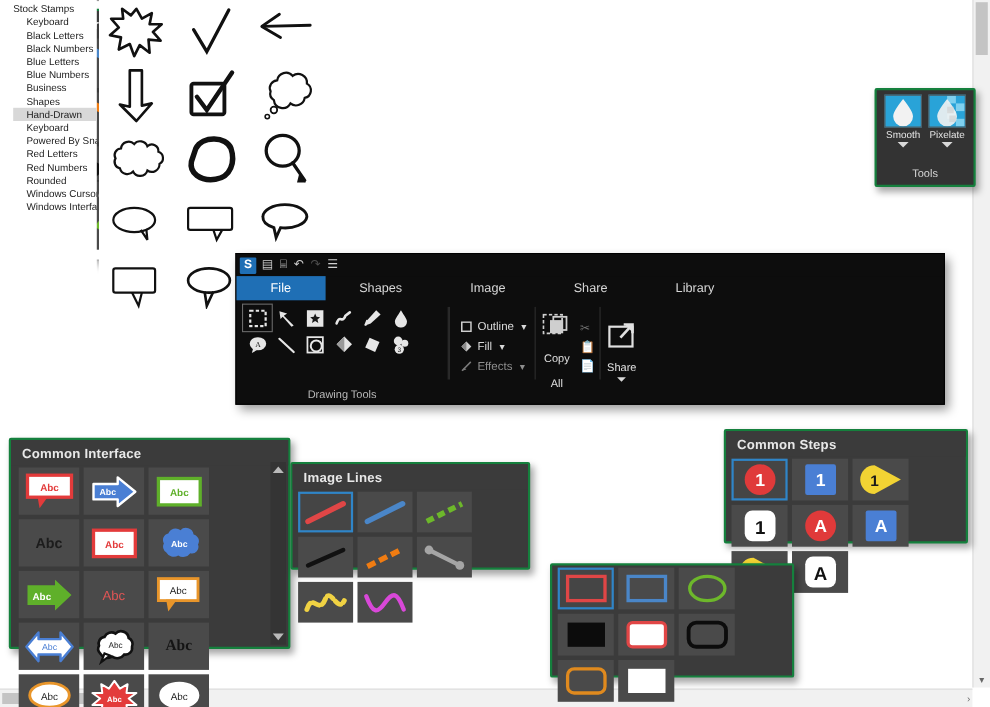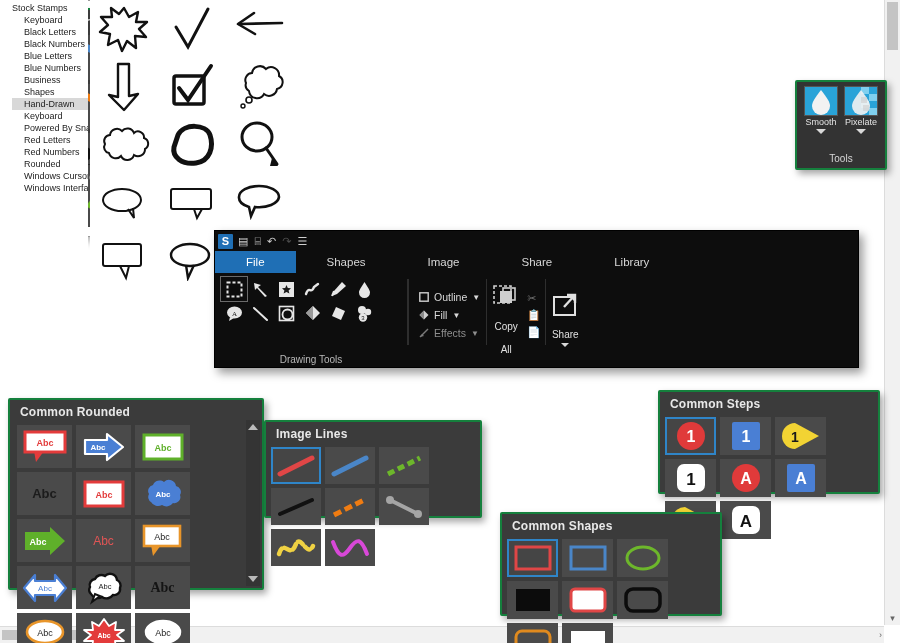--- a/index.html
+++ b/index.html
@@ -668,21 +668,21 @@
           <path d="M15,2 L23,2 L23,10" fill="none" stroke="#e0e0e0" stroke-width="2.4"></path>
           <path d="M16,2 L23,2 L23,9 Z" fill="#e0e0e0"></path>
         </svg>
       <span class="cap">Share</span>
       <span class="caret"></span>
     </div>
   </div>
 </div>
 
 <div class="panel" id="callouts">
-  <div class="panel-title">Common Rounded</div>
+  <div class="panel-title">Common Interface</div>
   <div class="scroll-col">
     <div class="tri-up"></div>
     <div class="tri-dn"></div>
   </div>
   <div class="grid">
 
     <div class="cell">
       <svg width="46" height="34" viewBox="0 0 46 34">
           <rect x="3" y="2" width="40" height="20" fill="#fff" stroke="#e33b3b" stroke-width="3"></rect>
           <path d="M12,21 L14,32 L22,21 Z" fill="#e33b3b"></path>
@@ -874,21 +874,20 @@
     <div class="cell">
       <svg width="34" height="32" viewBox="0 0 34 32">
           <rect x="3" y="2" width="28" height="28" rx="7" fill="#ffffff"></rect>
           <text x="17" y="23" font-size="17" font-weight="bold" fill="#111" text-anchor="middle" font-family="Liberation Sans, sans-serif">A</text>
         </svg>
     </div>
   </div>
 </div>
 
 <div class="panel" id="shapes">
-  <div class="panel-title">Common Shapes</div>
   <div class="grid">
     <div class="cell sel">
       <svg width="40" height="28" viewBox="0 0 40 28">
           <rect x="3" y="3" width="34" height="22" fill="none" stroke="#e04646" stroke-width="3"></rect>
         </svg>
     </div>
     <div class="cell">
       <svg width="40" height="28" viewBox="0 0 40 28">
           <rect x="3" y="3" width="34" height="22" fill="none" stroke="#4a86c8" stroke-width="3"></rect>
         </svg>

